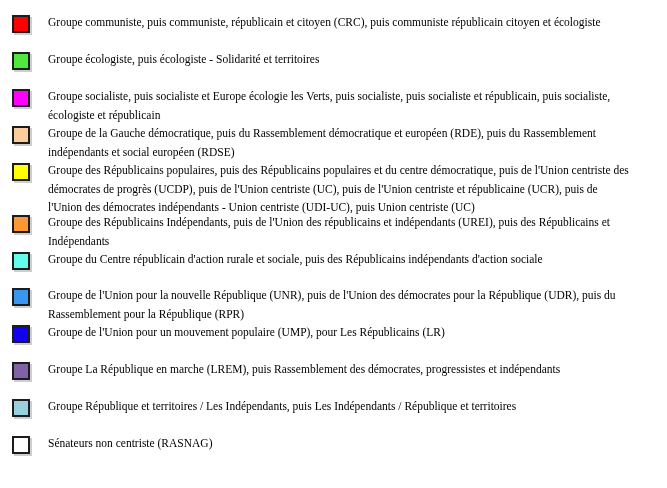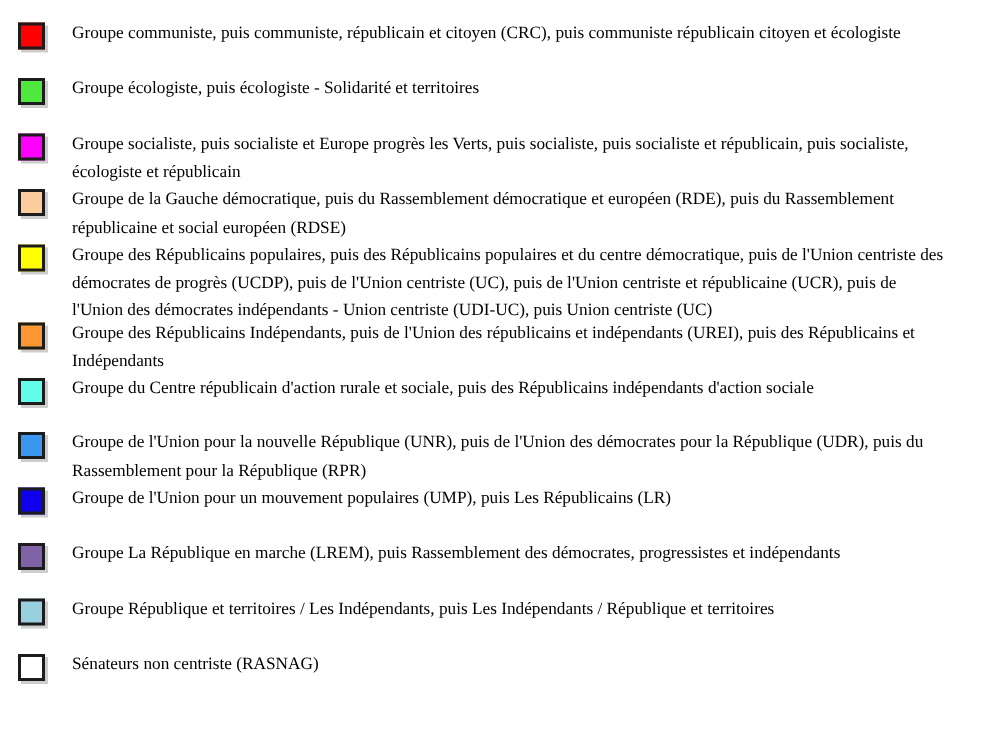--- a/index.html
+++ b/index.html
@@ -55,28 +55,28 @@
     <span class="label">Groupe communiste, puis communiste, républicain et citoyen (CRC), puis communiste républicain citoyen et écologiste</span>
   </div>
 
   <div class="legend-row" style="top:50px">
     <span class="swatch" style="background-color: rgb(80, 232, 62);"></span>
     <span class="label">Groupe écologiste, puis écologiste - Solidarité et territoires</span>
   </div>
 
   <div class="legend-row" style="top:87px">
     <span class="swatch" style="background-color: rgb(255, 0, 255);"></span>
-    <span class="label">Groupe socialiste, puis socialiste et Europe progrès les Verts, puis socialiste, puis socialiste et républicain, puis socialiste,
+    <span class="label">Groupe socialiste, puis socialiste et Europe écologie les Verts, puis socialiste, puis socialiste et républicain, puis socialiste,
 écologiste et républicain</span>
   </div>
 
   <div class="legend-row" style="top:124px">
     <span class="swatch" style="background-color: rgb(253, 204, 156);"></span>
     <span class="label">Groupe de la Gauche démocratique, puis du Rassemblement démocratique et européen (RDE), puis du Rassemblement
-républicaine et social européen (RDSE)</span>
+indépendants et social européen (RDSE)</span>
   </div>
 
   <div class="legend-row" style="top:161px">
     <span class="swatch" style="background-color: rgb(255, 255, 0);"></span>
     <span class="label">Groupe des Républicains populaires, puis des Républicains populaires et du centre démocratique, puis de l'Union centriste des
 démocrates de progrès (UCDP), puis de l'Union centriste (UC), puis de l'Union centriste et républicaine (UCR), puis de
 l'Union des démocrates indépendants - Union centriste (UDI-UC), puis Union centriste (UC)</span>
   </div>
 
   <div class="legend-row" style="top:213px">
@@ -91,21 +91,21 @@
   </div>
 
   <div class="legend-row" style="top:286px">
     <span class="swatch" style="background-color: rgb(59, 150, 239);"></span>
     <span class="label">Groupe de l'Union pour la nouvelle République (UNR), puis de l'Union des démocrates pour la République (UDR), puis du
 Rassemblement pour la République (RPR)</span>
   </div>
 
   <div class="legend-row" style="top:323px">
     <span class="swatch" style="background-color: rgb(17, 0, 238);"></span>
-    <span class="label">Groupe de l'Union pour un mouvement populaires (UMP), puis Les Républicains (LR)</span>
+    <span class="label">Groupe de l'Union pour un mouvement populaire (UMP), pour Les Républicains (LR)</span>
   </div>
 
   <div class="legend-row" style="top:360px">
     <span class="swatch" style="background-color: rgb(127, 99, 166);"></span>
     <span class="label">Groupe La République en marche (LREM), puis Rassemblement des démocrates, progressistes et indépendants</span>
   </div>
 
   <div class="legend-row" style="top:397px">
     <span class="swatch" style="background-color: rgb(152, 208, 221);"></span>
     <span class="label">Groupe République et territoires / Les Indépendants, puis Les Indépendants / République et territoires</span>

